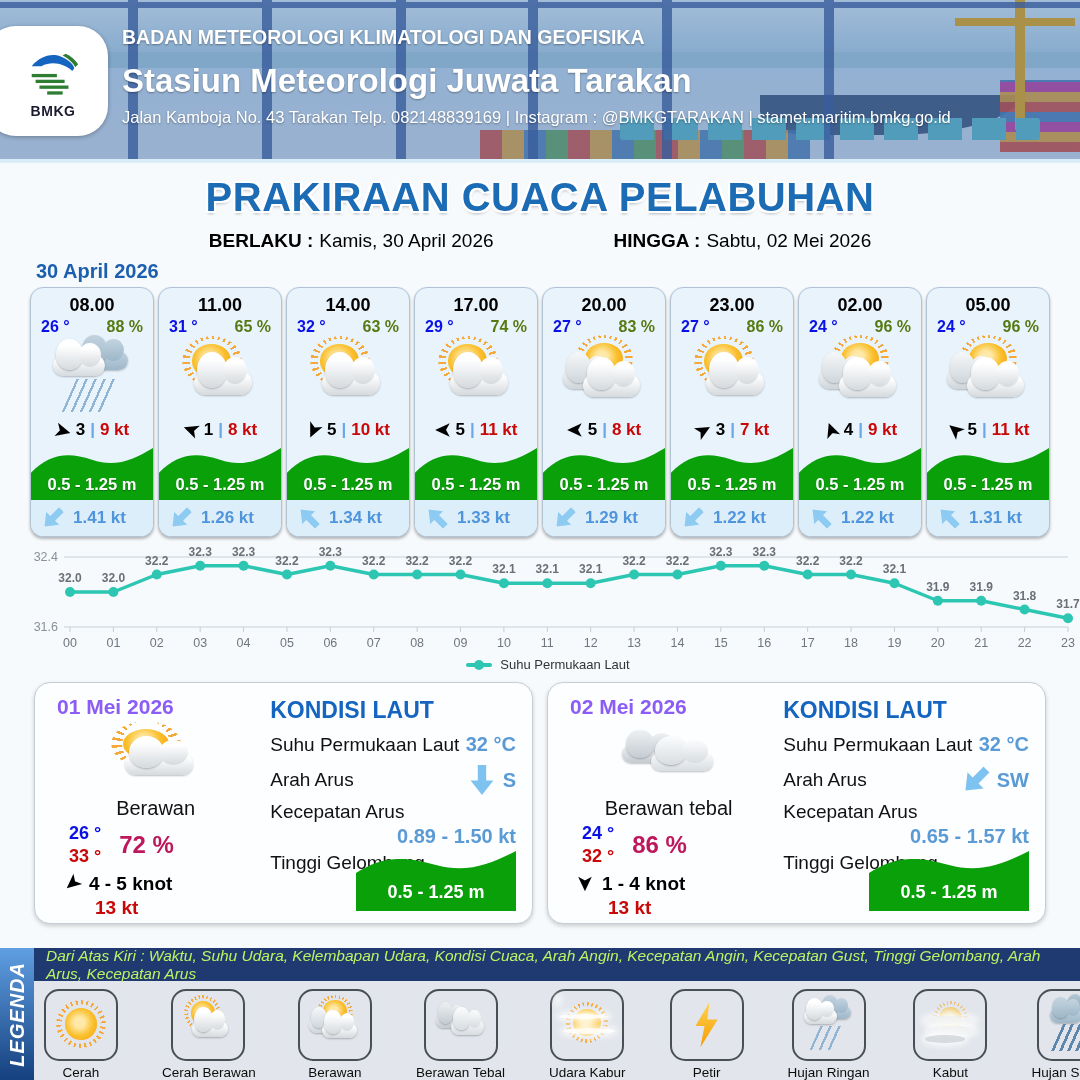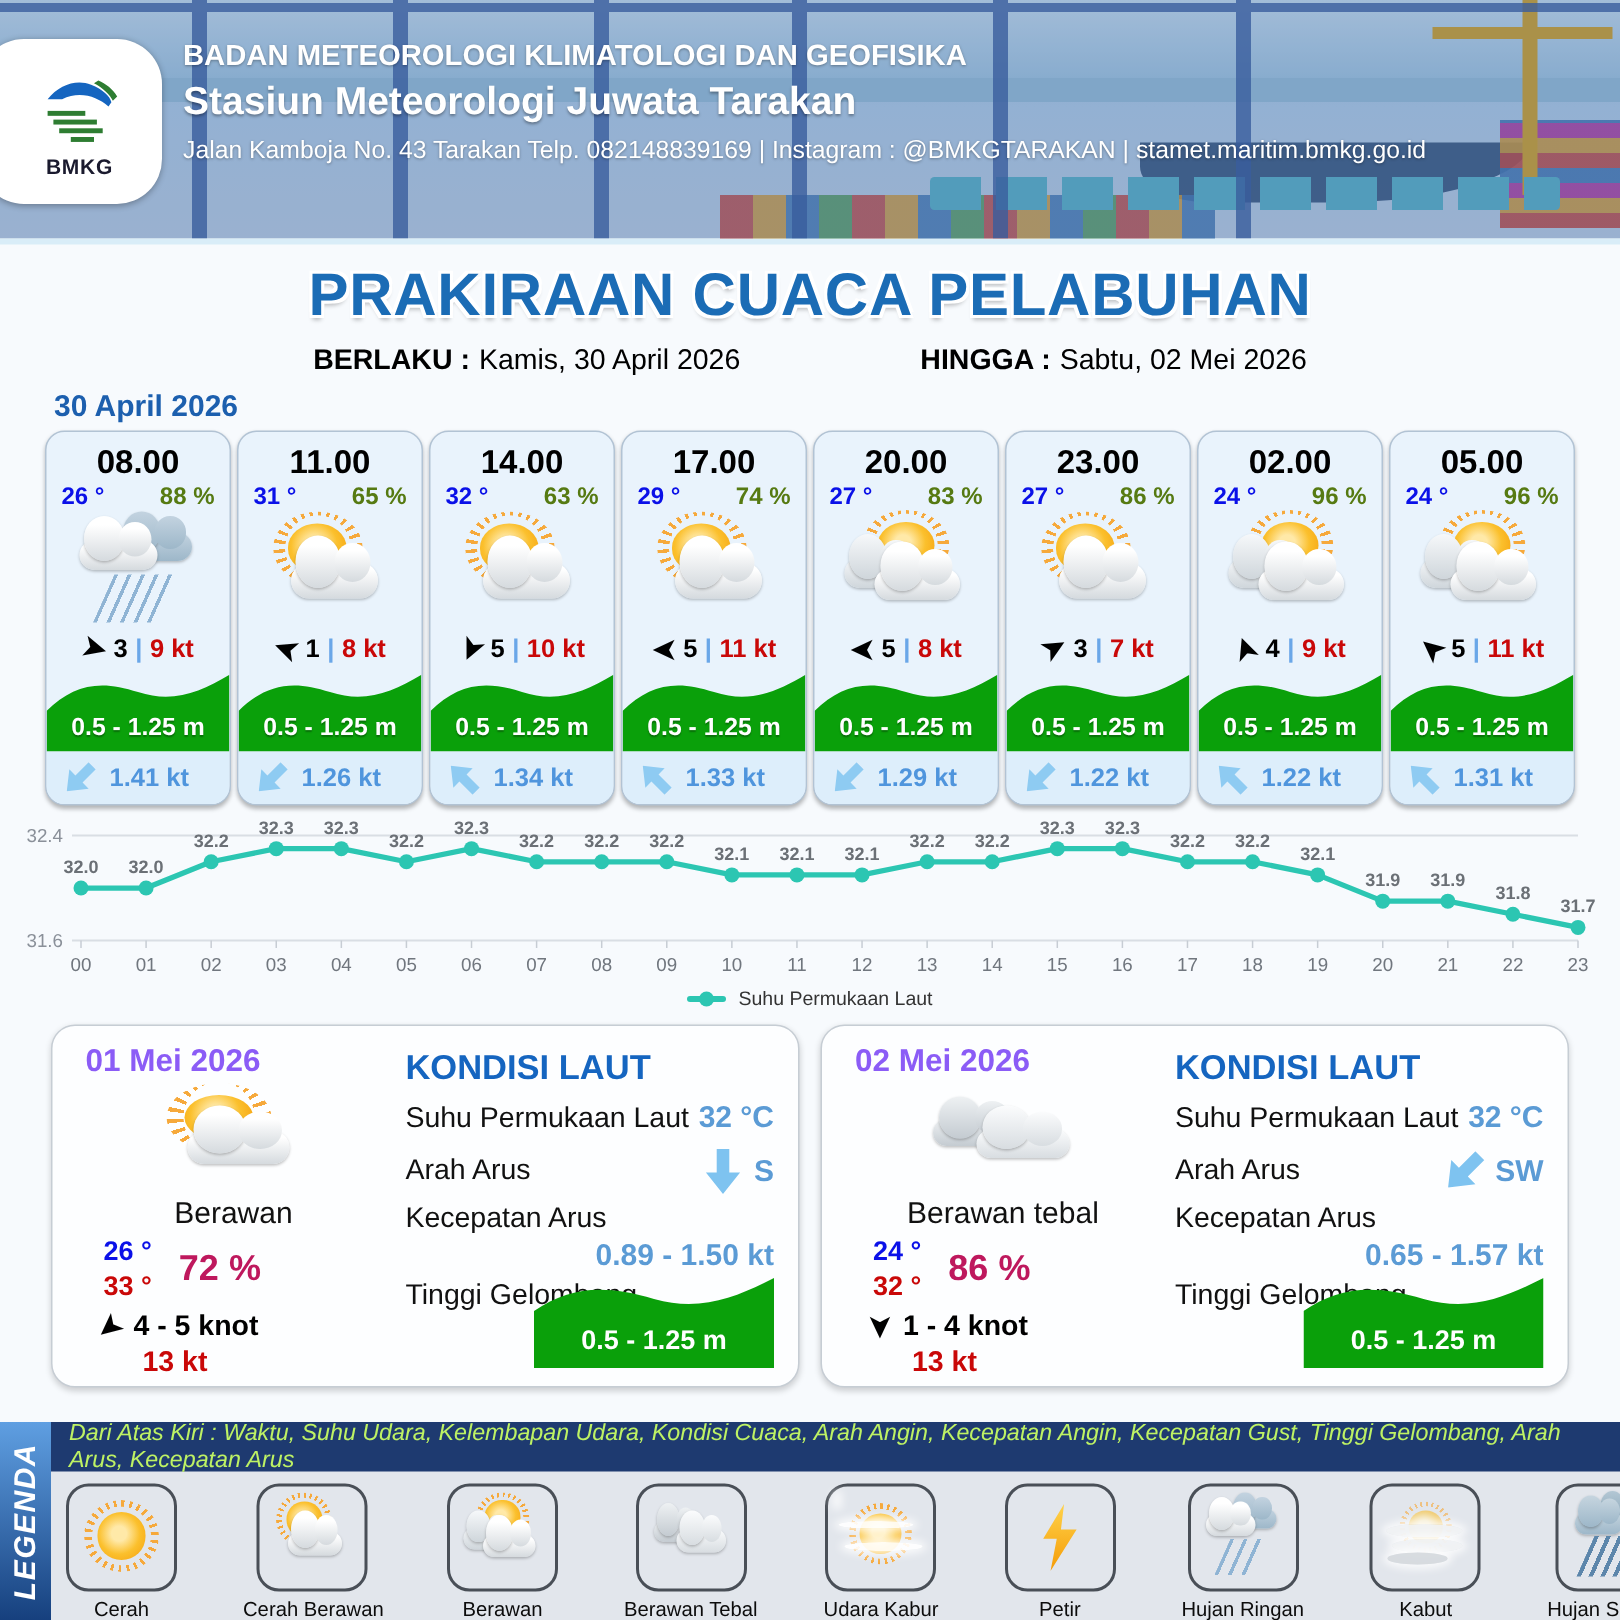--- a/index.html
+++ b/index.html
@@ -32,38 +32,38 @@
 
   .logo-box { position:absolute; left:-14px; top:26px; width:122px; height:110px;
     background:#fff; border-radius:30px; display:flex; flex-direction:column;
     align-items:center; justify-content:center; padding-left:12px; z-index:5;
     box-shadow:0 1px 4px rgba(0,0,0,.3); }
   .logo-mark { width:58px; height:58px; }
   .logo-text { font-weight:bold; font-size:14px; color:#1a1a2e; letter-spacing:.5px; margin-top:2px; }
 
   .header-text { position:absolute; left:122px; top:26px; z-index:5; color:#fff; }
   .h-line1 { font-weight:bold; font-size:19.5px; text-shadow:0 1px 2px rgba(0,0,0,.35); }
-  .h-line2 { font-weight:bold; font-size:26px; margin-top:3px; text-shadow:0 1px 2px rgba(0,0,0,.35); }
+  .h-line2 { font-weight:bold; font-size:33px; margin-top:13px; text-shadow:0 1px 2px rgba(0,0,0,.35); }
   .h-line3 { font-size:16.5px; margin-top:8px; text-shadow:0 1px 2px rgba(0,0,0,.35); }
 
   
   .titleblock { text-align:center; padding-top:12px; }
   .main-title { font-size:40px; font-weight:bold; letter-spacing:.5px; color:#1b6cb5;
     text-shadow:-2px -2px 0 #fff,2px -2px 0 #fff,-2px 2px 0 #fff,2px 2px 0 #fff,0 3px 3px rgba(0,0,0,.25); }
   .sub-title { font-size:28px; font-weight:bold; color:#4e9be8; margin-top:2px; }
   .valid-row { display:flex; justify-content:center; gap:120px; margin-top:10px; font-size:19px; color:#000; }
   .valid-row b { font-weight:bold; }
   .valid-row span.v { font-weight:normal; margin-left:6px; }
 
   
   .forecast-date { margin:8px 0 4px 36px; font-size:20px; font-weight:bold; color:#1c5fae; }
   .cards { display:flex; gap:4px; padding:0 30px; height:250px; }
   .card { flex:1; background:#e9f3fc; border:1px solid #b2c3d4; border-radius:13px;
     box-shadow:0 2px 3px rgba(0,0,0,.28); overflow:hidden; display:flex; flex-direction:column; }
-  .c-time { text-align:center; font-weight:bold; font-size:22px; margin-top:7px; color:#000; }
+  .c-time { text-align:center; font-weight:bold; font-size:18px; margin-top:7px; color:#000; }
   .c-th { display:flex; justify-content:space-between; padding:2px 10px 0 10px; font-weight:bold; font-size:16px; }
   .c-temp { color:#0a10e8; }
   .c-hum  { color:#567a12; }
   .c-icon { height:80px; position:relative; margin:2px 14px 0 14px; }
   .c-wind { display:flex; align-items:center; justify-content:center; gap:5px;
     font-weight:bold; font-size:17px; color:#000; height:26px; }
   .c-wind .sep { color:#6aa7e8; font-weight:bold; }
   .c-gust { color:#c90808; }
   .c-wave { position:relative; height:58px; margin-top:auto; }
   .c-wave svg { position:absolute; inset:0; width:100%; height:100%; }
@@ -71,21 +71,21 @@
     color:#fff; font-weight:bold; font-size:16.5px; text-shadow:0 1px 1px rgba(0,0,0,.3); }
   .c-cur { height:36px; background:#ddeefb; display:flex; align-items:center; gap:8px;
     padding-left:10px; color:#4f95dd; font-weight:bold; font-size:17px; }
 
   .dart { display:inline-block; font-size:19px; color:#000; line-height:1; }
   .cur-arrow { width:24px; height:24px; background:#8ecbf2;
     clip-path:polygon(0 36%,52% 36%,52% 12%,100% 50%,52% 88%,52% 64%,0 64%);
     filter:drop-shadow(0 0 1px #2a73c4); }
 
   
-  .chart-wrap { padding:6px 14px 0 14px; }
+  .chart-wrap { padding:6px 14px 0 14px;margin-left:16px; }
   .chart-legend { display:flex; justify-content:center; align-items:center; gap:8px;
     font-size:13px; color:#333; margin-top:-2px; }
   .cl-marker { width:26px; height:4px; background:#2cc6b2; border-radius:2px; position:relative; }
   .cl-marker::after { content:""; position:absolute; left:8px; top:-3px; width:10px; height:10px;
     border-radius:50%; background:#2cc6b2; }
 
   
   .daily-row { display:flex; gap:14px; padding:10px 34px 0 34px; }
   .dcard { flex:1; height:242px; background:#fdfeff; border:1px solid #c6cdd4; border-radius:16px;
     box-shadow:0 2px 4px rgba(0,0,0,.18); display:flex; padding:12px 16px; }

